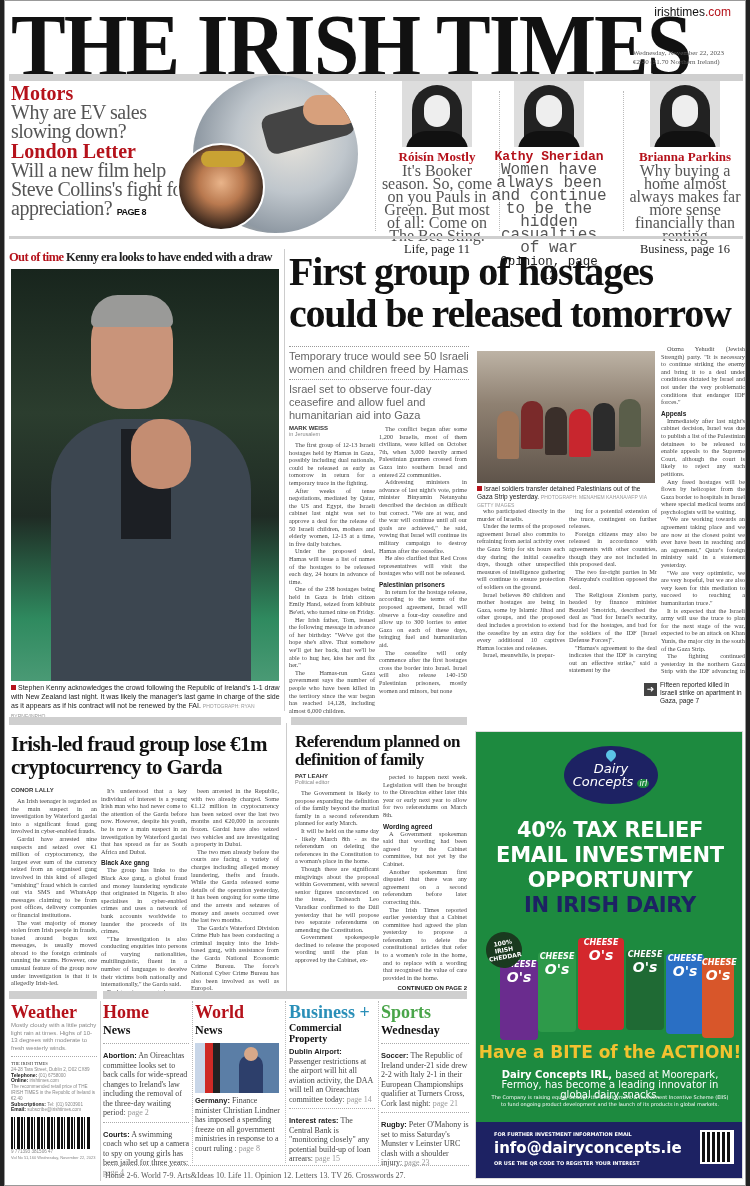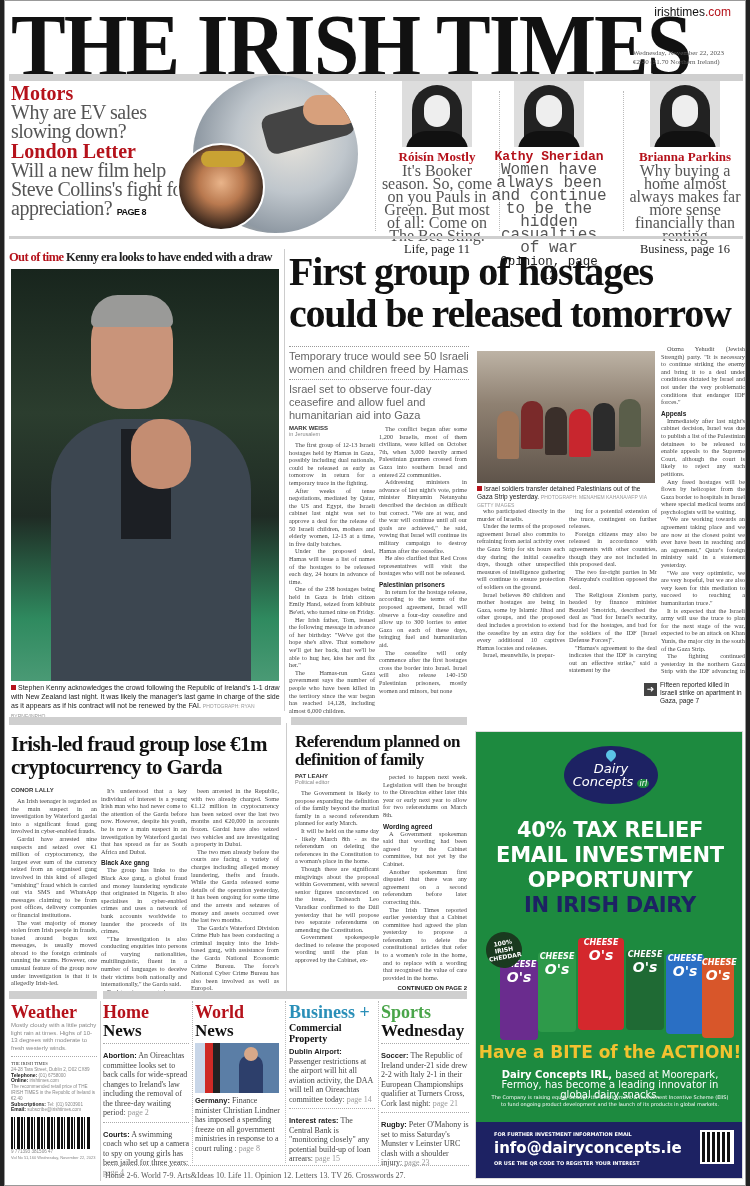--- a/index.html
+++ b/index.html
@@ -94,21 +94,21 @@
   .ad-small { position: absolute; left: 14px; top: 362px; width: 240px; text-align: center; color: #fff; font-size: 5px; line-height: 6.5px; }
   .ad-footer { position: absolute; left: 0; top: 390px; width: 268px; height: 58px; background: #1d2263; color: #fff; }
   .ad-footer .f1 { position: absolute; left: 18px; top: 9px; font-size: 5px; font-weight: bold; }
   .ad-footer .f2 { position: absolute; left: 18px; top: 17px; font-size: 15px; font-weight: bold; }
   .ad-footer .f3 { position: absolute; left: 18px; top: 38px; font-size: 5px; font-weight: bold; }
   .ad-qr { position: absolute; left: 224px; top: 8px; width: 34px; height: 34px; background: repeating-linear-gradient(90deg, #111 0 3px, #fff 3px 5px), #fff; border: 2px solid #fff; }
 
   
   .ibox { position: absolute; top: 1002px; font-family: "Liberation Serif", serif; }
   .i-kicker { font-weight: bold; font-size: 18px; line-height: 19px; }
-  .i-sub { font-weight: bold; font-size: 17px; line-height: 17px; color: #111; }
+  .i-sub { font-weight: bold; font-size: 12px; line-height: 17px; color: #111; }
   .i-item { font-size: 8px; line-height: 9.5px; color: #444; padding-top: 3px; }
   .i-item b { font-family: "Liberation Sans", sans-serif; color: #222; font-size: 7.5px; }
   .i-item .pg { color: #999; }
   .i-sep { border-top: 1px dotted #aaa; margin: 4px 0; }
   .weather-text { font-family: "Liberation Sans", sans-serif; font-size: 6px; line-height: 7.5px; color: #888; }
   .info { font-family: "Liberation Sans", sans-serif; font-size: 4.6px; line-height: 5.8px; color: #888; }
   .info b { color: #222; font-size: 5px; }
   .barcode { width: 80px; height: 32px; background: repeating-linear-gradient(90deg, #111 0 2px, #fff 2px 3px, #111 3px 4px, #fff 4px 6px, #111 6px 9px, #fff 9px 10px); margin-top: 4px; }
   .index-line { position: absolute; left: 100px; top: 1170px; font-family: "Liberation Serif", serif; font-size: 8px; color: #555; white-space: nowrap; }
   .world-photo { width: 84px; height: 50px; background: linear-gradient(90deg, #c8d6e8 0 12%, #cf2a25 12% 22%, #222 22% 30%, #5b7ea6 30% 100%); position: relative; margin-top: 4px; }

